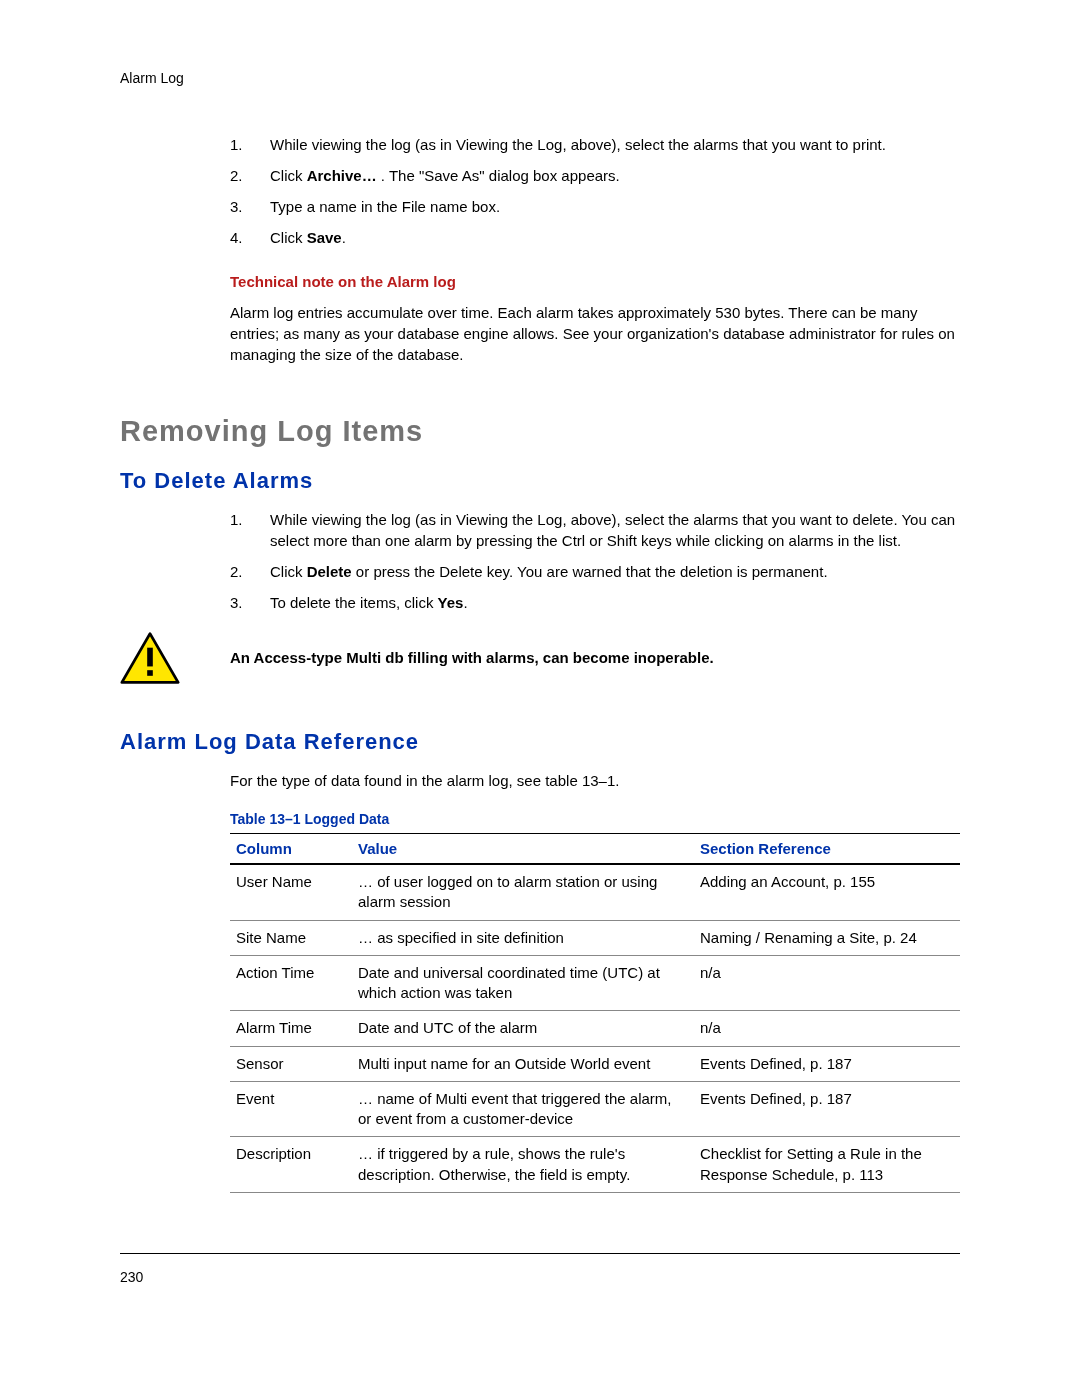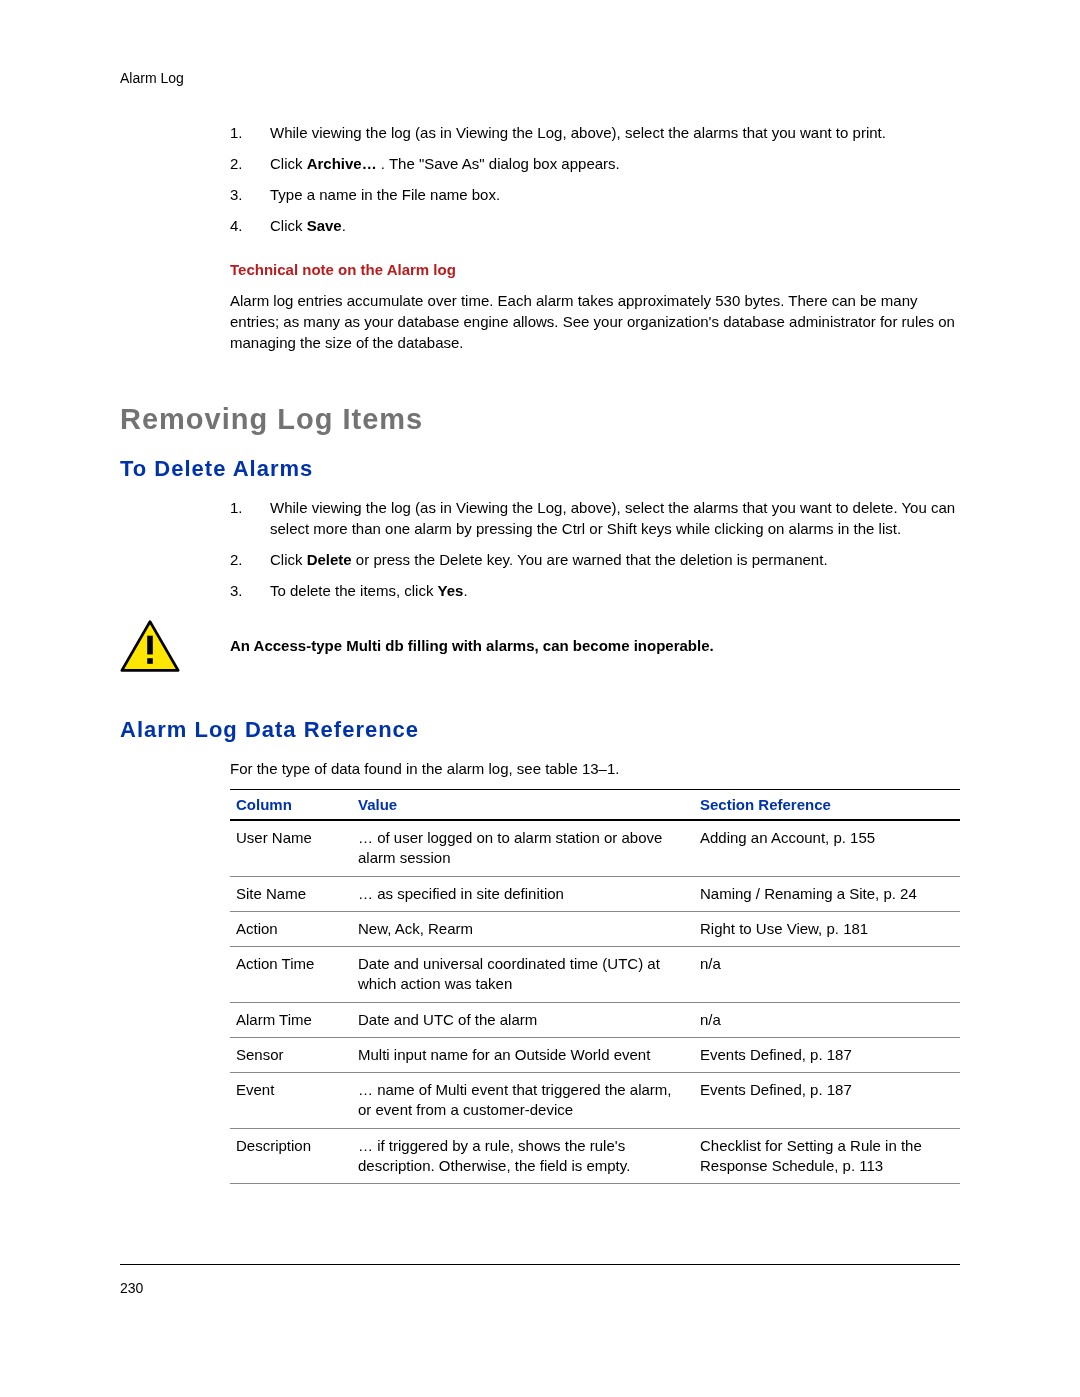--- a/index.html
+++ b/index.html
@@ -9,21 +9,21 @@
     padding: 0;
     width: 1080px;
   }
   .page {
     padding: 70px 120px 50px 120px;
     box-sizing: border-box;
   }
   .header-label {
     font-size: 14px;
     color: #000;
-    margin-bottom: 36px;
+    margin-bottom: 48px;
   }
   .h2 {
     font-size: 22px;
     font-weight: bold;
     color: #0033aa;
     letter-spacing: 1px;
     margin: 20px 0 15px 0;
   }
   .h1 {
     font-size: 29px;
@@ -107,21 +107,21 @@
     border-bottom: 1px solid #888;
     color: #000;
     line-height: 1.35;
     margin-left: 8px;
   }
   table.data th:nth-child(1), table.data td:nth-child(1) { width: 110px; }
   table.data th:nth-child(2), table.data td:nth-child(2) { width: 330px; }
   table.data th:nth-child(3), table.data td:nth-child(3) { }
   .footer {
     border-top: 1px solid #000;
-    margin-top: 80px;
+    margin-top: 60px;
     padding-top: 15px;
     font-size: 14px;
   }
   b { font-weight: bold; }
 </style>
 </head>
 <body>
 
 <div class="page">
 
@@ -185,45 +185,41 @@
         <rect x="29" y="17" width="6" height="20" fill="#000"></rect>
         <rect x="29" y="41" width="6" height="6" fill="#000"></rect>
       </svg>
     </span>
     <div class="warning-text">An Access-type Multi db filling with alarms, can become inoperable.</div>
   </div>
 
   <div class="h2" style="margin-top:40px">Alarm Log Data Reference</div>
   <div class="indent-block">
     <div class="body-text">For the type of data found in the alarm log, see table 13–1.</div>
+    <div class="table-caption">Table 13–1  Logged Data</div>
     <table class="data">
       <thead>
         <tr>
           <th>Column</th>
           <th>Value</th>
           <th>Section Reference</th>
         </tr>
       </thead>
       <tbody id="table-body">
           <tr>
             <td>User Name</td>
-            <td>… of user logged on to alarm station or above alarm session</td>
+            <td>… of user logged on to alarm station or using alarm session</td>
             <td>Adding an Account, p. 155</td>
           </tr>
           <tr>
             <td>Site Name</td>
             <td>… as specified in site definition</td>
             <td>Naming / Renaming a Site, p. 24</td>
           </tr>
           <tr>
-            <td>Action</td>
-            <td>New, Ack, Rearm</td>
-            <td>Right to Use View, p. 181</td>
-          </tr>
-          <tr>
             <td>Action Time</td>
             <td>Date and universal coordinated time (UTC) at which action was taken</td>
             <td>n/a</td>
           </tr>
           <tr>
             <td>Alarm Time</td>
             <td>Date and UTC of the alarm</td>
             <td>n/a</td>
           </tr>
           <tr>

